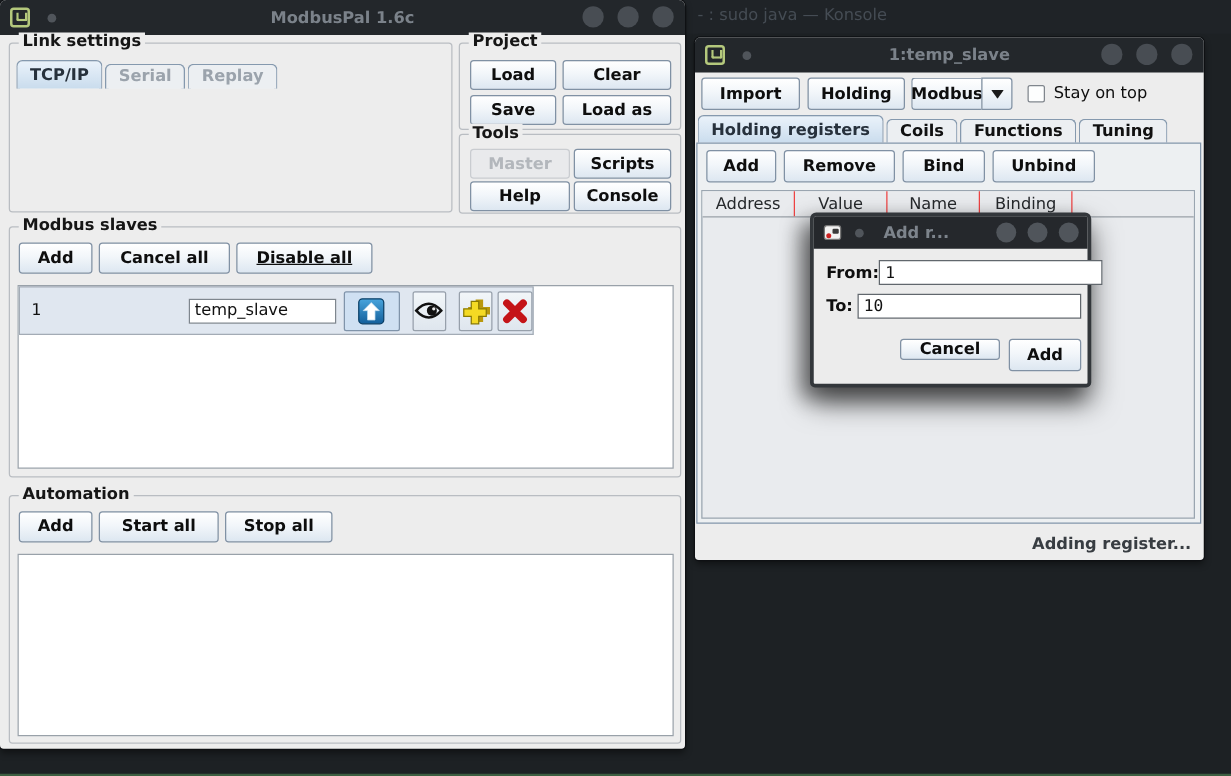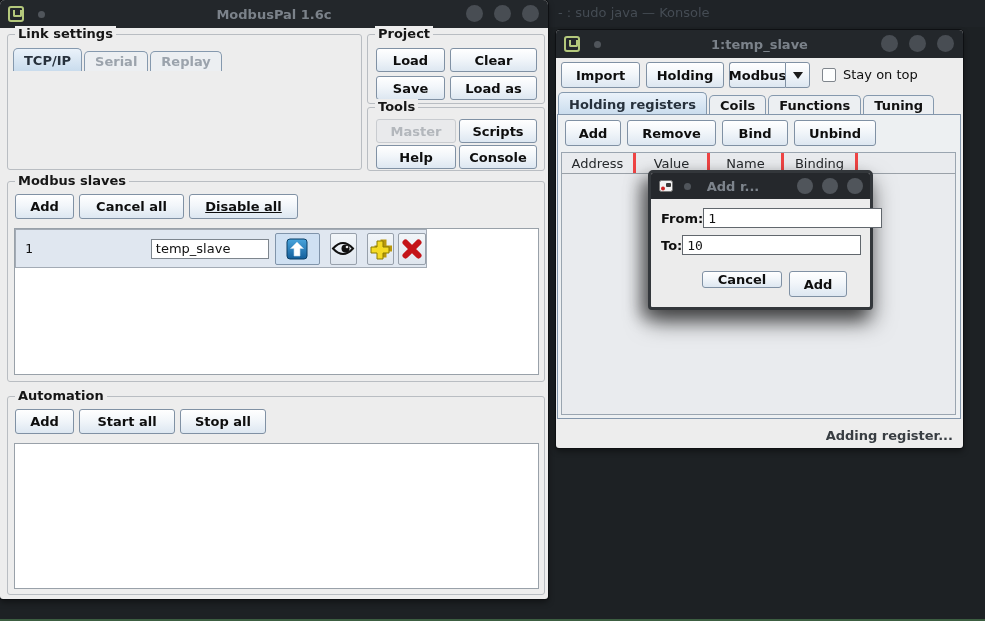--- a/index.html
+++ b/index.html
@@ -52,21 +52,21 @@
     border:1px solid #393d42; flex:none; }
 
   .white-list { position:absolute; background:#ffffff; border:1px solid #99a1a9; }
 
   .icon-btn { height:32px; border:1px solid #97a0ab; border-radius:2px;
     background:linear-gradient(180deg,#f2f6f9 0%,#dfe6ee 100%);
     display:flex; align-items:center; justify-content:center; }
 
   .thead { display:flex; background:#e9ebee; border-bottom:1px solid #9aa1a8; }
   .th { width:74px; height:20px; display:flex; align-items:center; justify-content:center;
-    font-size:13px; color:#26292c; border-right:3px solid #ef4444; }
+    font-size:13px; color:#26292c; border-right:1px solid #ef4444; }
 
   .checkbox { width:14px; height:14px; background:#fdfefe; border:1px solid #80868d; border-radius:2px; }
 
   .window { position:absolute; background:#ededed; box-shadow:0 0 0 1px #0e1013, 0 3px 6px rgba(0,0,0,.45);
     border-radius:5px 5px 3px 3px; }
 </style>
 </head>
 <body>
 
 <div class="abs" style="left:540px;top:0;right:0;height:27px;background:#1f2327;">
@@ -298,21 +298,21 @@
       </svg>
     </span>
     <div class="tb-dot" style="margin-left:10px;"></div>
     <div class="tb-title" style="left:40px;right:95px;color:#7d848c;">Add r...</div>
     <div class="tb-circles" style="right:7px;gap:9px;">
       <div class="tb-circle" style="width:16px;height:16px;background:#50555b;"></div>
       <div class="tb-circle" style="width:16px;height:16px;background:#50555b;"></div>
       <div class="tb-circle" style="width:16px;height:16px;background:#50555b;"></div>
     </div>
   </div>
-  <div style="padding:9px 23px 10px 10px;border-radius:16px;">
+  <div style="padding:9px 5px 10px 10px;border-radius:16px;">
     <div style="display:flex;align-items:center;margin-bottom:7px;">
       <span style="width:49px;font-weight:bold;color:#0e0e0e;">From:</span>
       <input class="jfield" style="flex: 1 1 0%; height: 20px; border-color: rgb(97, 103, 109);" readonly="" value="1">
     </div>
     <div style="display:flex;align-items:center;">
       <span style="width:49px;font-weight:bold;color:#0e0e0e;">To:</span>
       <input class="jfield" style="flex: 1 1 0%; height: 20px; border-color: rgb(97, 103, 109);" readonly="" value="10">
     </div>
     <div style="display:flex;justify-content:flex-end;gap:7px;margin-top:16px;">
       <div class="jbtn" style="width:80px;height:17px;">

